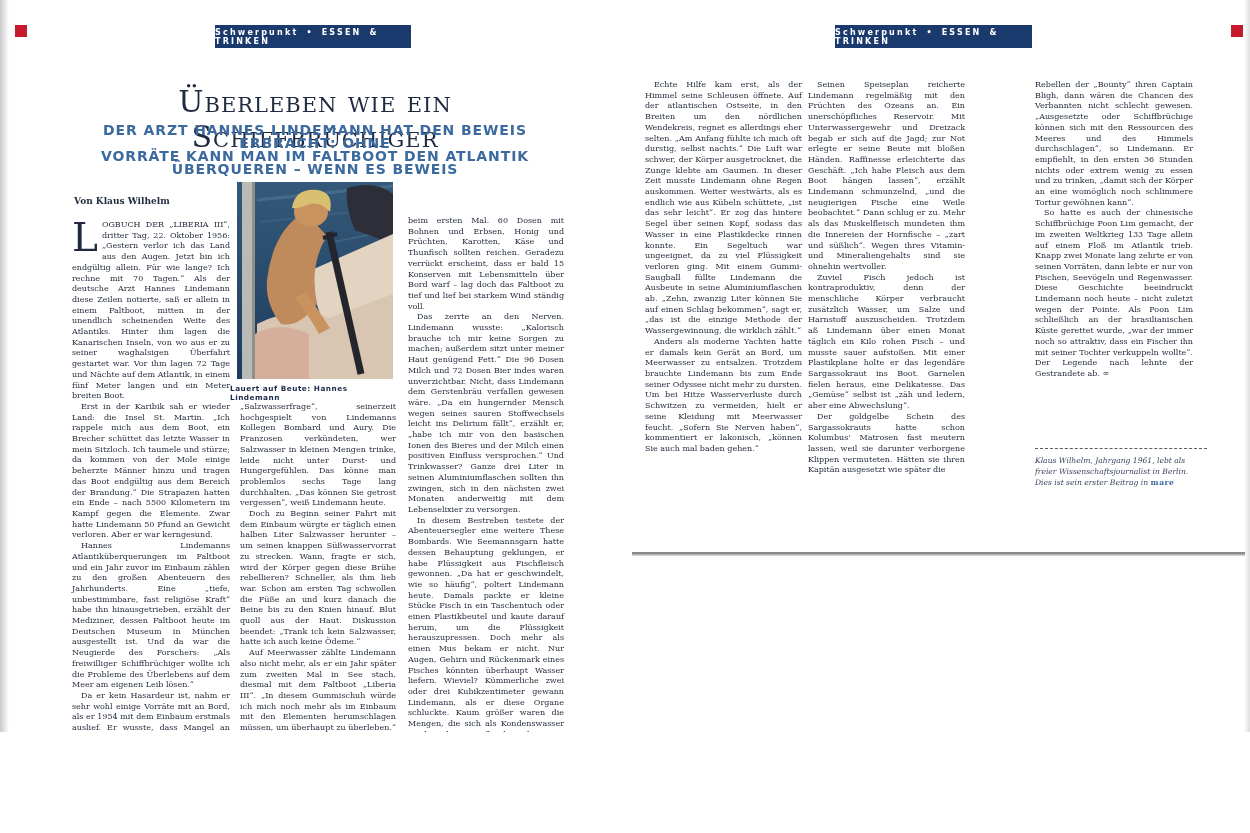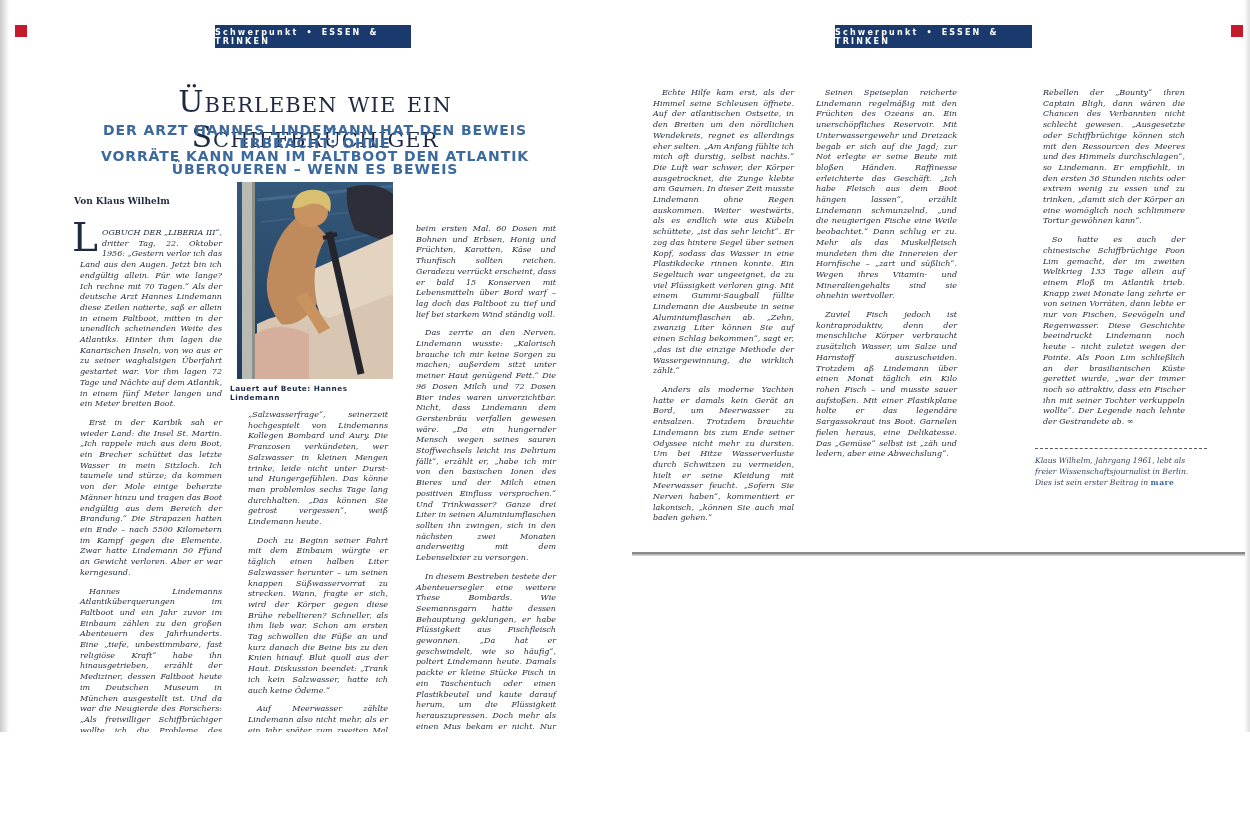--- a/index.html
+++ b/index.html
@@ -21,21 +21,21 @@
   .banner.right{left:835px;width:197px;}
 
   .title{position:absolute;left:85px;top:84px;width:460px;text-align:center;
          font-variant:small-caps;font-size:30px;letter-spacing:1px;color:#1f2940;font-weight:normal;}
   .subtitle{position:absolute;left:60px;top:124px;width:510px;text-align:center;
             font-family:"DejaVu Sans", sans-serif;font-weight:bold;font-size:14px;
             letter-spacing:0.9px;line-height:13px;color:#3c6a9e;}
   .byline{position:absolute;left:74px;top:196px;font-weight:bold;font-size:9px;color:#1f2940;}
 
   .col{position:absolute;font-size:8px;line-height:10.7px;color:#262e3e;}
-  .col p{margin:8px;text-indent:9px;text-align:justify;font-style:italic;}
+  .col p{margin:0;text-indent:9px;text-align:justify;}
   .col p.flush{text-indent:0;}
   .col-l1{left:72px;top:220px;width:158px;}
   .col-l2{left:240px;top:402px;width:156px;}
   .col-l3{left:408px;top:216px;width:156px;}
   .col-r1{left:645px;top:80px;width:157px;}
   .col-r2{left:808px;top:80px;width:157px;}
   .col-r3{left:1035px;top:80px;width:158px;}
 
   .dropcap{float:left;font-size:39px;line-height:32px;height:34px;padding:2px 4px 0 0;color:#1f2940;}
 
@@ -132,20 +132,21 @@
   <div class="col col-r1">
     <div>
         <p>Echte Hilfe kam erst, als der Himmel seine Schleusen öffnete. Auf der atlantischen Ostseite, in den Breiten um den nördlichen Wendekreis, regnet es allerdings eher selten. „Am Anfang fühlte ich mich oft durstig, selbst nachts.“ Die Luft war schwer, der Körper ausgetrocknet, die Zunge klebte am Gaumen. In dieser Zeit musste Lindemann ohne Regen auskommen. Weiter westwärts, als es endlich wie aus Kübeln schüttete, „ist das sehr leicht“. Er zog das hintere Segel über seinen Kopf, sodass das Wasser in eine Plastikdecke rinnen konnte. Ein Segeltuch war ungeeignet, da zu viel Flüssigkeit verloren ging. Mit einem Gummi-Saugball füllte Lindemann die Ausbeute in seine Aluminiumflaschen ab. „Zehn, zwanzig Liter können Sie auf einen Schlag bekommen“, sagt er, „das ist die einzige Methode der Wassergewinnung, die wirklich zählt.“</p>
         <p>Anders als moderne Yachten hatte er damals kein Gerät an Bord, um Meerwasser zu entsalzen. Trotzdem brauchte Lindemann bis zum Ende seiner Odyssee nicht mehr zu dursten. Um bei Hitze Wasserverluste durch Schwitzen zu vermeiden, hielt er seine Kleidung mit Meerwasser feucht. „Sofern Sie Nerven haben“, kommentiert er lakonisch, „können Sie auch mal baden gehen.“</p>
       </div>
   </div>
   <div class="col col-r2">
     <div>
         <p>Seinen Speiseplan reicherte Lindemann regelmäßig mit den Früchten des Ozeans an. Ein unerschöpfliches Reservoir. Mit Unterwassergewehr und Dreizack begab er sich auf die Jagd; zur Not erlegte er seine Beute mit bloßen Händen. Raffinesse erleichterte das Geschäft. „Ich habe Fleisch aus dem Boot hängen lassen“, erzählt Lindemann schmunzelnd, „und die neugierigen Fische eine Weile beobachtet.“ Dann schlug er zu. Mehr als das Muskelfleisch mundeten ihm die Innereien der Hornfische – „zart und süßlich“. Wegen ihres Vitamin- und Mineraliengehalts sind sie ohnehin wertvoller.</p>
         <p>Zuviel Fisch jedoch ist kontraproduktiv, denn der menschliche Körper verbraucht zusätzlich Wasser, um Salze und Harnstoff auszuscheiden. Trotzdem aß Lindemann über einen Monat täglich ein Kilo rohen Fisch – und musste sauer aufstoßen. Mit einer Plastikplane holte er das legendäre Sargassokraut ins Boot. Garnelen fielen heraus, eine Delikatesse. Das „Gemüse“ selbst ist „zäh und ledern, aber eine Abwechslung“.</p>
+        <p>Der goldgelbe Schein des Sargassokrauts hatte schon Kolumbus’ Matrosen fast meutern lassen, weil sie darunter verborgene Klippen vermuteten. Hätten sie ihren Kapitän ausgesetzt wie später die</p>
       </div>
   </div>
   <div class="col col-r3">
     <div>
         <p class="flush">Rebellen der „Bounty“ ihren Captain Bligh, dann wären die Chancen des Verbannten nicht schlecht gewesen. „Ausgesetzte oder Schiffbrüchige können sich mit den Ressourcen des Meeres und des Himmels durchschlagen“, so Lindemann. Er empfiehlt, in den ersten 36 Stunden nichts oder extrem wenig zu essen und zu trinken, „damit sich der Körper an eine womöglich noch schlimmere Tortur gewöhnen kann“.</p>
         <p>So hatte es auch der chinesische Schiffbrüchige Poon Lim gemacht, der im zweiten Weltkrieg 133 Tage allein auf einem Floß im Atlantik trieb. Knapp zwei Monate lang zehrte er von seinen Vorräten, dann lebte er nur von Fischen, Seevögeln und Regenwasser. Diese Geschichte beeindruckt Lindemann noch heute – nicht zuletzt wegen der Pointe. Als Poon Lim schließlich an der brasilianischen Küste gerettet wurde, „war der immer noch so attraktiv, dass ein Fischer ihn mit seiner Tochter verkuppeln wollte“. Der Legende nach lehnte der Gestrandete ab. ∞</p>
       </div>
   </div>
 
   <div class="bio-rule"></div>

